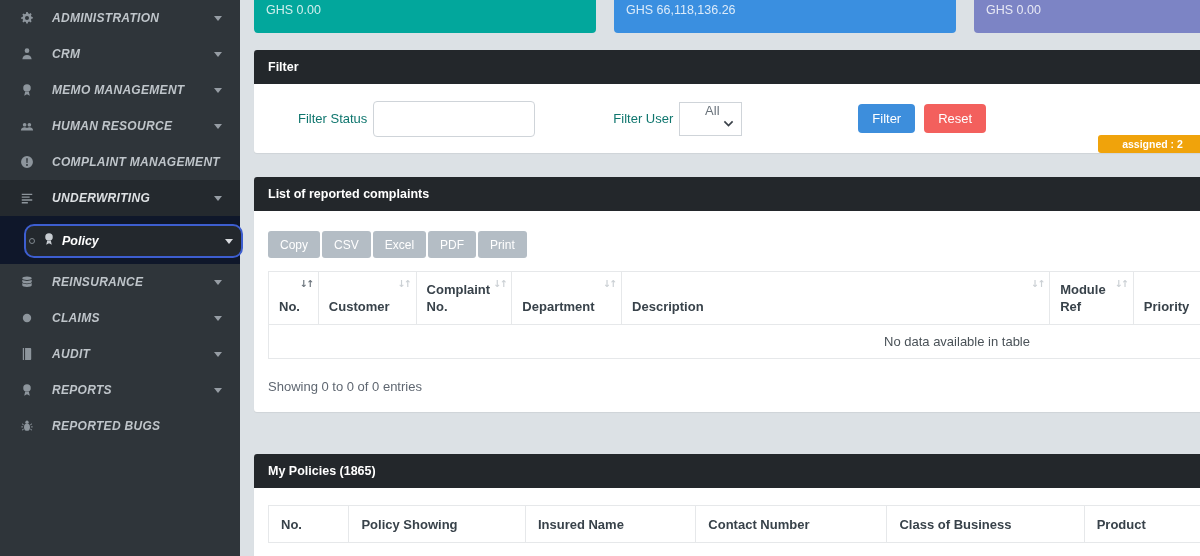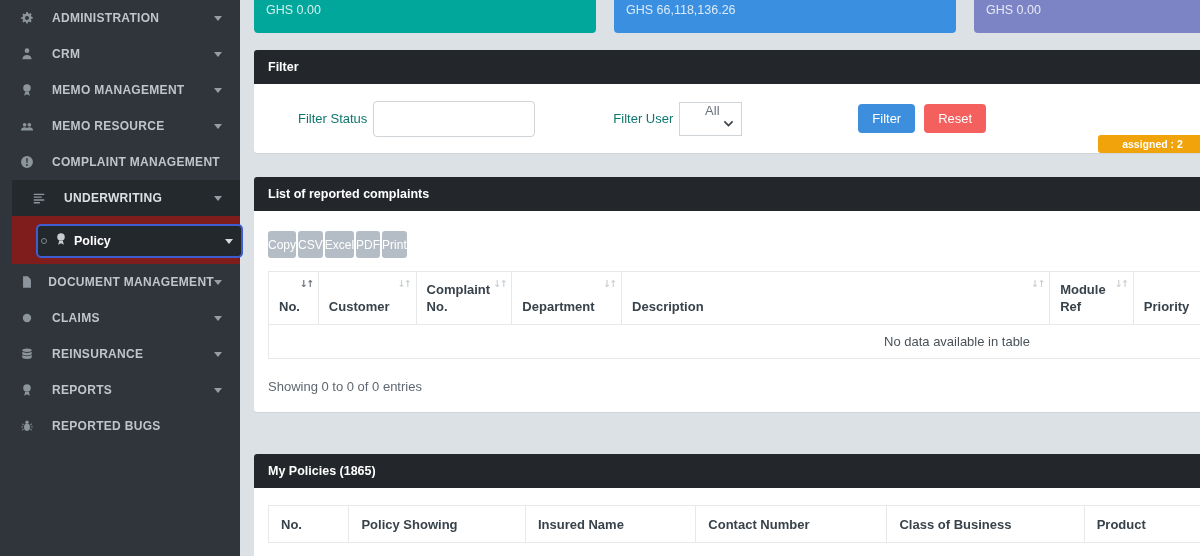--- a/index.html
+++ b/index.html
@@ -1,36 +1,36 @@
 <!DOCTYPE html>
 <html style="--panel-header: #23272b; --filter-btn: #3d8edc; --reset-btn: #f3605d; --badge: #f0a30b;"><head>
 <meta charset="utf-8">
 <style>
   * { margin:0; padding:0; box-sizing:border-box; }
   html,body { width:1200px; height:556px; overflow:hidden; }
   body { font-family:"Liberation Sans", sans-serif; background:#dce1e5; }
   .app { display:flex; width:1200px; height:556px; overflow:hidden; }
 
   
-  .sidebar { flex:0 0 240px; width:240px; background:#2f353a; height:100%; position:relative; z-index:2; }
+  .sidebar { flex:0 0 240px; width:240px; background:#2f353a; height:100%; position:relative; z-index:2;font-style:italic; }
   .side-item { display:flex; align-items:center; height:36px; padding:0 18px 0 20px; cursor:pointer; }
   .side-item .icon { width:20px; display:flex; align-items:center; color:#8d959c; }
   .icon svg { width:14px; height:14px; fill:currentColor; }
   .side-label { margin-left:12px; font-size:12px; font-weight:600; letter-spacing:.3px; color:#bfc5ca; white-space:nowrap; }
   .side-item.active-row { background:#24292e; }
   .side-item.active-row .side-label { color:#dde0e3; }
   .caret { margin-left:auto; width:0; height:0; border-left:4px solid transparent; border-right:4px solid transparent; border-top:5px solid #969da4; }
-  .side-section { background:#7f1d1d;margin-left:12px; }
+  .side-section { background:#0f172a; }
   .submenu { padding:6px 0 4px 0; }
   .sub-item { position:relative; display:flex; align-items:center; height:27px; padding:0 22px 0 27px; cursor:pointer; }
   .bullet { width:6px; height:6px; border:1px solid #7f878e; border-radius:50%; flex:0 0 6px; }
   .sub-item .icon { margin-left:7px; color:#858d94; }
   .sub-label { margin-left:6px; font-size:12.5px; color:#8e969e; white-space:nowrap; }
   .sub-item .caret { border-top-color:#6e767e; }
-  .sub-item.selected { height:34px; margin:2px 0 2px 24px; margin-right:-3px; padding:0 8px 0 3px; border:2px solid #3d5ed0; border-radius:5px; background:#23282d; }
+  .sub-item.selected { height:34px; margin:2px 0 2px 24px; margin-right:-3px; padding:0 8px 0 3px; border:2px solid #3d5ed0; border-radius:10px; background:#23282d; }
   .sub-item.selected .sub-label { color:#ffffff; font-weight:600; }
   .sub-item.selected .icon { color:#c7ccd1; }
   .sub-item.selected .caret { border-top-color:#d8dbde; }
 
   
   .content { flex:1; overflow:hidden; position:relative; }
   .content-inner { width:1420px; padding:0 0 0 14px; }
 
   .cards-row { display:flex; gap:18px; margin-top:-8px; }
   .card { width:342px; height:41px; border-radius:4px; padding:8px 12px; }
@@ -50,21 +50,21 @@
   .select span { font-size:13px; color:#6a737b; }
   .select svg { margin-left:auto; width:11px; height:11px; stroke:#3a4149; stroke-width:2.4; fill:none; }
   .btn { height:29px; padding:0 14px; border:none; border-radius:4px; color:#fff; font-size:13px; font-family:inherit; cursor:pointer; }
   .btn-blue { margin-left:116px; background:var(--filter-btn,#3d8edc); }
   .btn-red { margin-left:9px; background:var(--reset-btn,#f3605d); }
   .badge-assigned { margin-left:112px; align-self:flex-end; margin-bottom:0; background:var(--badge,#f0a30b); color:#fff; font-size:10.5px; font-weight:700; padding:3px 24px; border-radius:3px; white-space:nowrap; }
 
   .complaints-panel { margin-top:24px; }
   .complaints-body { padding:20px 14px 18px; }
   .export-group { display:flex; gap:2px; }
-  .export-btn { height:27px; padding:0 0; background:#b4bdc5; color:#fff; border:none; border-radius:3px; font-size:12px; font-family:inherit; cursor:pointer; }
+  .export-btn { height:27px; padding:0 12px; background:#b4bdc5; color:#fff; border:none; border-radius:3px; font-size:12px; font-family:inherit; cursor:pointer; }
   .dt-table { border-collapse:collapse; table-layout:fixed; margin-top:13px; }
   .dt-table th { position:relative; border:1px solid #e6e8ea; height:53px; vertical-align:bottom; text-align:left; padding:8px 10px; font-size:13px; font-weight:700; color:#38424a; line-height:1.3; }
   .sort-icon { position:absolute; top:6px; right:5px; font-family:"DejaVu Sans", sans-serif; font-size:9.5px; letter-spacing:-1.5px; color:#ccd1d5; cursor:pointer; }
   .sort-icon.active { color:#6c757d; }
   .dt-empty { border:1px solid #e6e8ea; height:34px; text-align:center; font-size:13px; color:#4a5258; }
   .showing { margin-top:20px; font-size:13px; color:#5f6771; }
 
   .policies-panel { margin-top:42px; }
   .policies-body { padding:17px 14px 0; height:120px; }
   .pol-table { border-collapse:collapse; table-layout:fixed; }
@@ -103,21 +103,21 @@
           </span>
       <span class="side-label">MEMO MANAGEMENT</span>
       <span class="caret"></span>
     </div>
         <div class="side-item ">
       <span class="icon">
             <svg viewBox="0 0 16 16">
               <path d="M5.3 4.5a2.1 2.1 0 1 1 0 4.2 2.1 2.1 0 0 1 0-4.2zM10.7 4.5a2.1 2.1 0 1 1 0 4.2 2.1 2.1 0 0 1 0-4.2zM1 13c.2-2.3 2-3.6 4.3-3.6 1 0 1.9.3 2.7.8.8-.5 1.7-.8 2.7-.8 2.3 0 4.1 1.3 4.3 3.6z"></path>
             </svg>
           </span>
-      <span class="side-label">MEMO RESOURCE</span>
+      <span class="side-label">HUMAN RESOURCE</span>
       <span class="caret"></span>
     </div>
         <div class="side-item ">
       <span class="icon">
             <svg viewBox="0 0 16 16">
               <path fill-rule="evenodd" d="M8 1.2a6.8 6.8 0 1 1 0 13.6A6.8 6.8 0 0 1 8 1.2zm-.9 2.6h1.8L8.6 9H7.4zM8 10.4a1.1 1.1 0 1 0 0 2.2 1.1 1.1 0 0 0 0-2.2z"></path>
             </svg>
           </span>
       <span class="side-label">COMPLAINT MANAGEMENT</span>
 
@@ -139,42 +139,43 @@
                   <path d="M8 1.5a4.3 4.3 0 1 1 0 8.6 4.3 4.3 0 0 1 0-8.6zM5.9 9.9 4.8 14.5l3.2-1.6 3.2 1.6-1.1-4.6a4.8 4.8 0 0 1-4.2 0z"></path>
                 </svg></span>
           <span class="sub-label">Policy</span>
           <span class="caret"></span>
         </div>
           </div>
         </div>
         <div class="side-item ">
       <span class="icon">
             <svg viewBox="0 0 16 16">
-              <path d="M3.5 1.5H9l3.5 3.5v9.5h-9z"></path>
-            </svg>
-          </span>
-      <span class="side-label">DOCUMENT MANAGEMENT</span>
+              <path d="M8 1.8c3 0 5.4.9 5.4 2s-2.4 2-5.4 2-5.4-.9-5.4-2 2.4-2 5.4-2zM2.6 5.5C3.7 6.3 5.7 6.8 8 6.8s4.3-.5 5.4-1.3v2.3c0 1.1-2.4 2-5.4 2s-5.4-.9-5.4-2zM2.6 9.2C3.7 10 5.7 10.5 8 10.5s4.3-.5 5.4-1.3v2.6c0 1.1-2.4 2-5.4 2s-5.4-.9-5.4-2z"></path>
+            </svg>
+          </span>
+      <span class="side-label">REINSURANCE</span>
       <span class="caret"></span>
     </div>
         <div class="side-item ">
       <span class="icon">
             <svg viewBox="0 0 16 16">
               <circle cx="8" cy="8" r="4.8"></circle>
             </svg>
           </span>
       <span class="side-label">CLAIMS</span>
       <span class="caret"></span>
     </div>
         <div class="side-item ">
       <span class="icon">
             <svg viewBox="0 0 16 16">
-              <path d="M8 1.8c3 0 5.4.9 5.4 2s-2.4 2-5.4 2-5.4-.9-5.4-2 2.4-2 5.4-2zM2.6 5.5C3.7 6.3 5.7 6.8 8 6.8s4.3-.5 5.4-1.3v2.3c0 1.1-2.4 2-5.4 2s-5.4-.9-5.4-2zM2.6 9.2C3.7 10 5.7 10.5 8 10.5s4.3-.5 5.4-1.3v2.6c0 1.1-2.4 2-5.4 2s-5.4-.9-5.4-2z"></path>
-            </svg>
-          </span>
-      <span class="side-label">REINSURANCE</span>
+              <path d="M3.2 1.2h8.6a1 1 0 0 1 1 1v11.6a1 1 0 0 1-1 1H3.2z"></path>
+              <rect x="4.6" y="1.2" width="1.2" height="13.6" fill="#2f353a"></rect>
+            </svg>
+          </span>
+      <span class="side-label">AUDIT</span>
       <span class="caret"></span>
     </div>
         <div class="side-item ">
       <span class="icon">
             <svg viewBox="0 0 16 16">
               <path d="M8 1.5a4.3 4.3 0 1 1 0 8.6 4.3 4.3 0 0 1 0-8.6zM5.9 9.9 4.8 14.5l3.2-1.6 3.2 1.6-1.1-4.6a4.8 4.8 0 0 1-4.2 0z"></path>
             </svg>
           </span>
       <span class="side-label">REPORTS</span>
       <span class="caret"></span>

